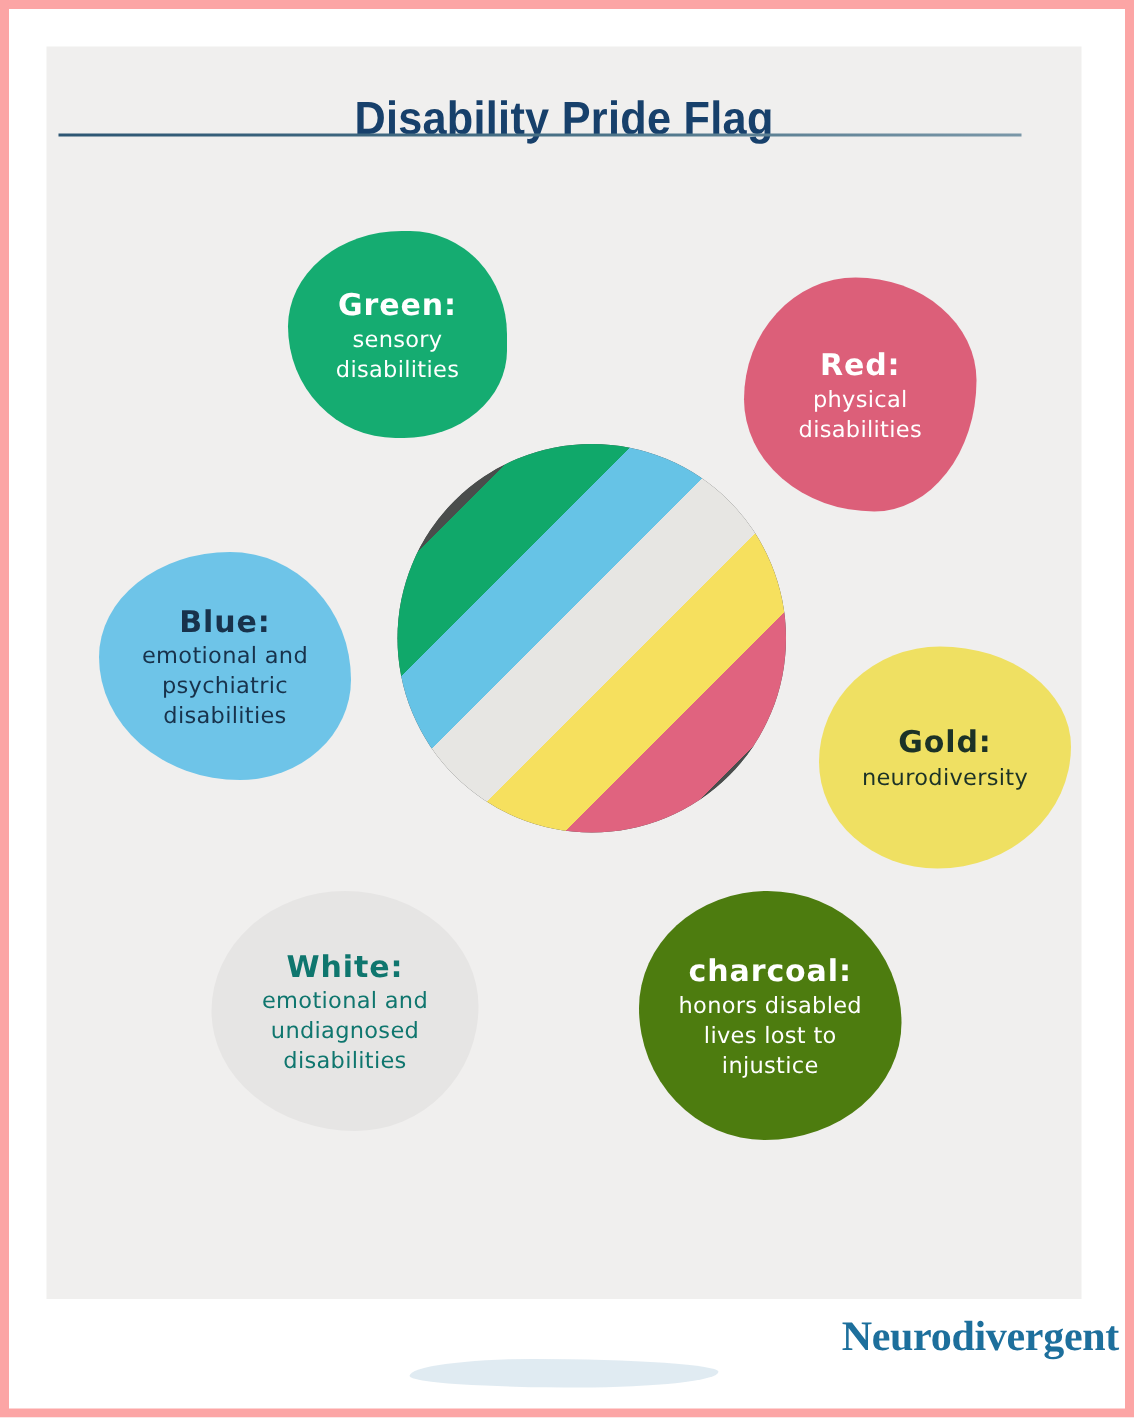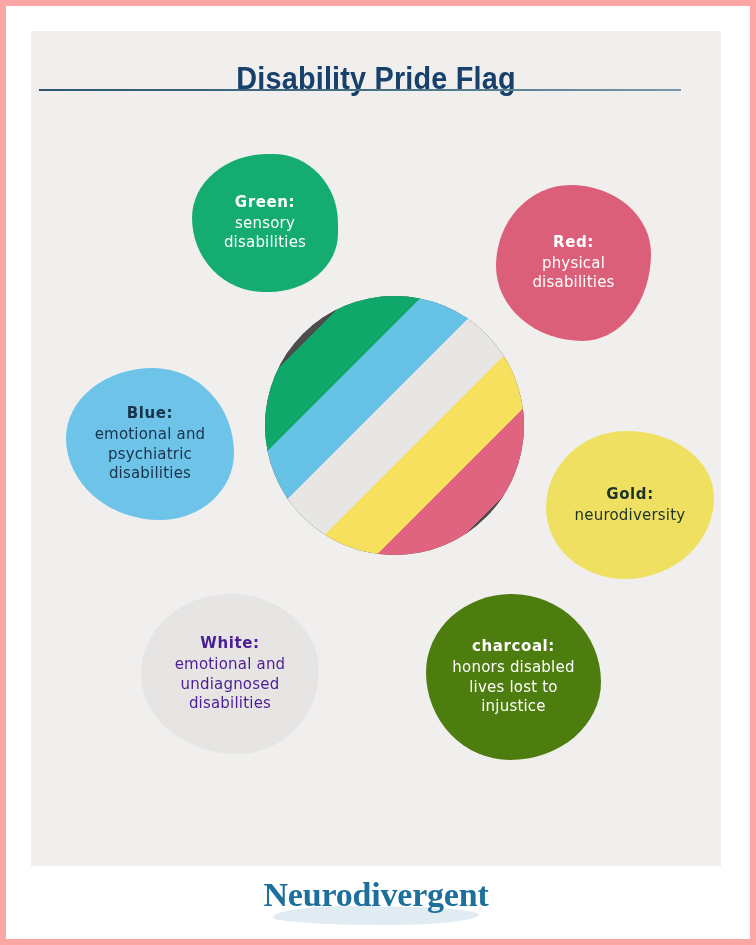--- a/index.html
+++ b/index.html
@@ -100,21 +100,21 @@
     box-sizing: border-box;
     font-family: "DejaVu Sans", sans-serif;
     line-height: 1.32;
     font-size: 15px;
   }
   .blob .blob-text { padding: 0 6px; }
   .blob .lead {
     display: block;
     font-weight: 700;
     letter-spacing: 0.6px;
-    font-size: 15px;
+    font-size: 20px;
     margin-bottom: 1px;
   }
   .blob .body { display: block; letter-spacing: 0.2px; }
 
   
   #blob-green {
     left: 186px; top: 148px; width: 146px; height: 138px;
     background: #15ac71;
     color: #ffffff;
     border-radius: 54% 46% 49% 51% / 48% 52% 44% 56%;
@@ -133,21 +133,21 @@
   }
   #blob-gold {
     left: 540px; top: 425px; width: 168px; height: 148px;
     background: #efe062;
     color: #1c3227;
     border-radius: 48% 52% 53% 47% / 52% 45% 55% 48%;
   }
   #blob-white {
     left: 135px; top: 588px; width: 178px; height: 160px;
     background: #e6e5e4;
-    color: #4c1d95;
+    color: #0f766e;
     border-radius: 50% 50% 46% 54% / 50% 48% 52% 50%;
   }
   #blob-charcoal {
     left: 420px; top: 588px; width: 175px; height: 166px;
     background: #4d7c0f;
     color: #ffffff;
     border-radius: 49% 51% 52% 48% / 47% 53% 47% 53%;
   }
 
   
@@ -166,24 +166,25 @@
     margin-left: -103px;
     height: 19px;
     background: #dbe8f0;
     border-radius: 40% 60% 45% 55% / 60% 45% 55% 40%;
     opacity: .85;
   }
   #logo-word {
     position: relative;
     font-family: "Liberation Serif", serif;
     font-weight: 700;
-    font-size: 34px;
+    font-size: 28px;
     color: #1d6f9c;
     letter-spacing: -0.2px;
     line-height: 1;
+    text-align: right;
   }
   #logo-sub {
     position: relative;
     font-family: "Liberation Serif", serif;
     font-size: 19px;
     color: #2b4f66;
     letter-spacing: 0.5px;
     line-height: 1;
     margin-top: 5px;
   }

